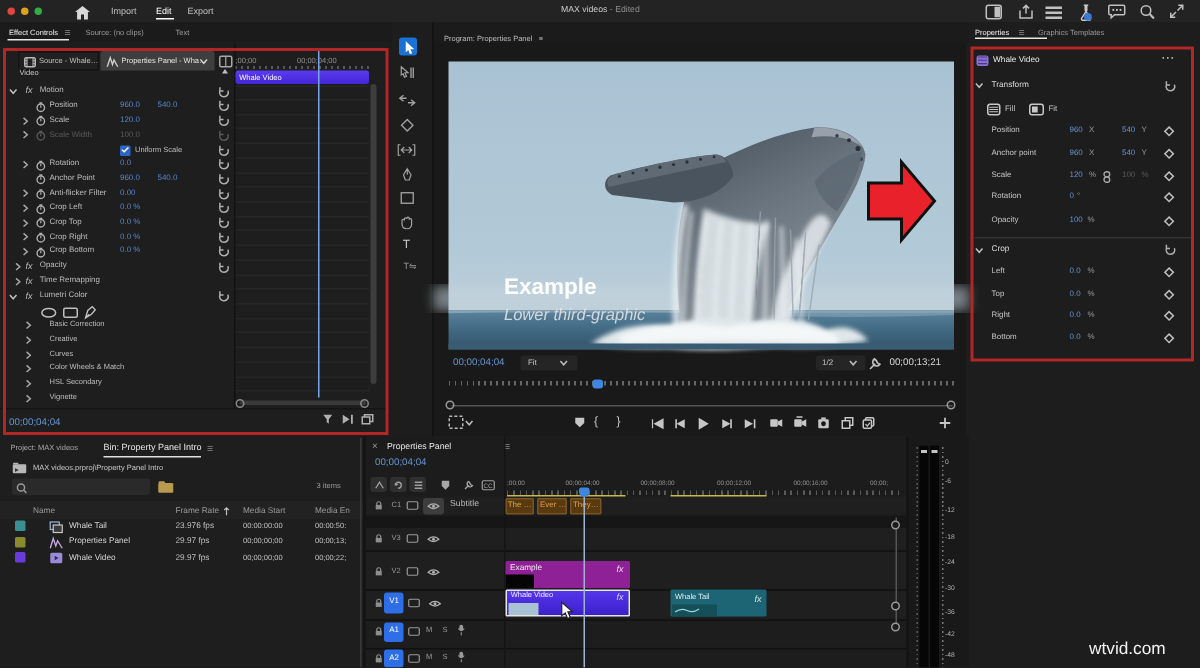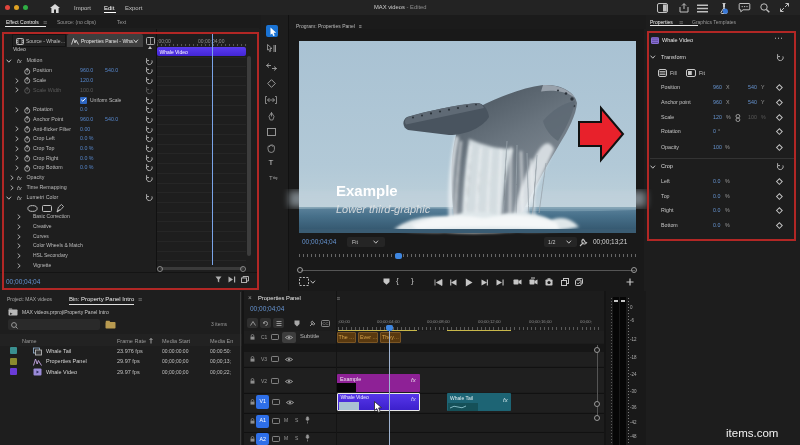--- a/index.html
+++ b/index.html
@@ -809,12 +809,12 @@
 <div class="t" style="left:630px;top:373px;font-size:4.5px;color:#b0b0b0;">-24</div>
 <div class="t" style="left:630px;top:390px;font-size:4.5px;color:#b0b0b0;">-30</div>
 <div class="t" style="left:630px;top:406px;font-size:4.5px;color:#b0b0b0;">-36</div>
 <div class="t" style="left:630px;top:421px;font-size:4.5px;color:#b0b0b0;">-42</div>
 <div class="t" style="left:630px;top:435px;font-size:4.5px;color:#b0b0b0;">-48</div>
 <div class="a" style="left:2px;top:32px;width:257px;height:258px;border:2px solid #b22725;z-index:60"></div>
 <div class="a" style="left:647px;top:31px;width:149px;height:210px;border:2px solid #b22725;z-index:60"></div>
 <svg style="left:576px;top:105px;z-index:61;position:absolute" width="50" height="58" viewBox="0 0 50 58">
     <polygon points="3,17 25,17 25,3 47,29 25,55 25,41 3,41" fill="#e8212b" stroke="#111" stroke-width="2"></polygon>
   </svg>
-<div class="t" style="left:726px;top:428px;font-size:11.5px;color:#f2f2f2;z-index:70">items.com</div>
+<div class="t" style="left:726px;top:428px;font-size:11.5px;color:#f2f2f2;z-index:70">wtvid.com</div>
 </body></html>

